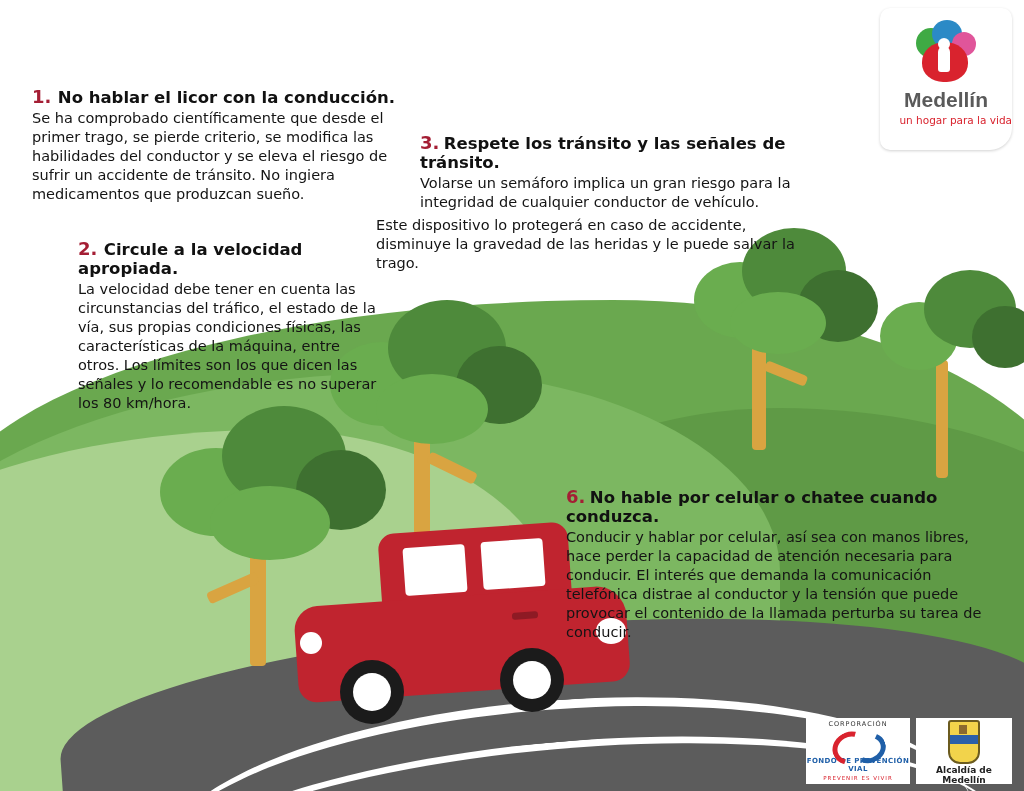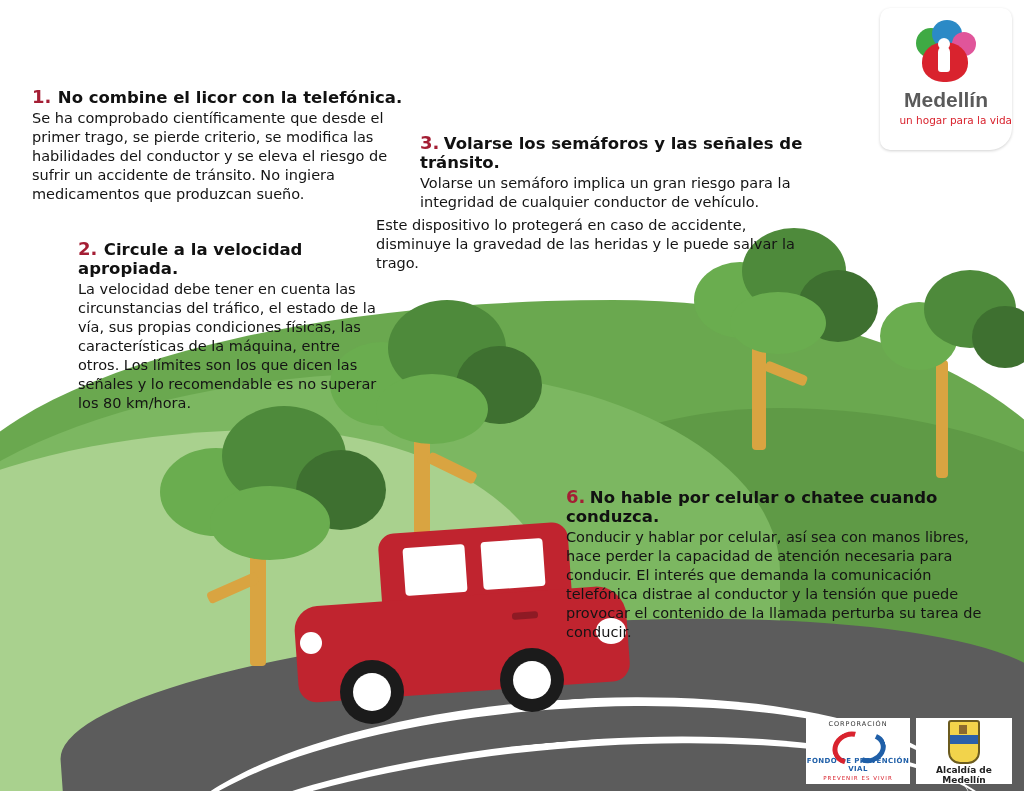--- a/index.html
+++ b/index.html
@@ -450,37 +450,37 @@
       </div>
     <div class="wheel w-front">
         <div class="hub"></div>
       </div>
   </div>
 
 
   <div class="tip" id="tip1">
     <span class="head-line">
       <span class="num">1.</span>
-      <span class="title">No combine el licor con la telefónica.</span>
+      <span class="title">No hablar el licor con la conducción.</span>
     </span>
     <span class="body">Se ha comprobado científicamente que desde el primer trago, se pierde criterio, se modifica las habilidades del conductor y se eleva el riesgo de sufrir un accidente de tránsito. No ingiera medicamentos que produzcan sueño.</span>
   </div>
 
   <div class="tip" id="tip2">
     <span class="head-line">
       <span class="num">2.</span>
       <span class="title">Circule a la velocidad apropiada.</span>
     </span>
     <span class="body">La velocidad debe tener en cuenta las circunstancias del tráfico, el estado de la vía, sus propias condiciones físicas, las características de la máquina, entre otros. Los límites son los que dicen las señales y lo recomendable es no superar los 80 km/hora.</span>
   </div>
 
   <div class="tip" id="tip3">
     <span class="head-line">
       <span class="num">3.</span>
-      <span class="title">Volarse los semáforos y las señales de tránsito.</span>
+      <span class="title">Respete los tránsito y las señales de tránsito.</span>
     </span>
     <span class="body">Volarse un semáforo implica un gran riesgo para la integridad de cualquier conductor de vehículo.</span>
   </div>
 
   <div class="tip" id="tip4">
     <span class="body">Este dispositivo lo protegerá en caso de accidente, disminuye la gravedad de las heridas y le puede salvar la trago.</span>
   </div>
 
 
   <div class="tip" id="tip6">

